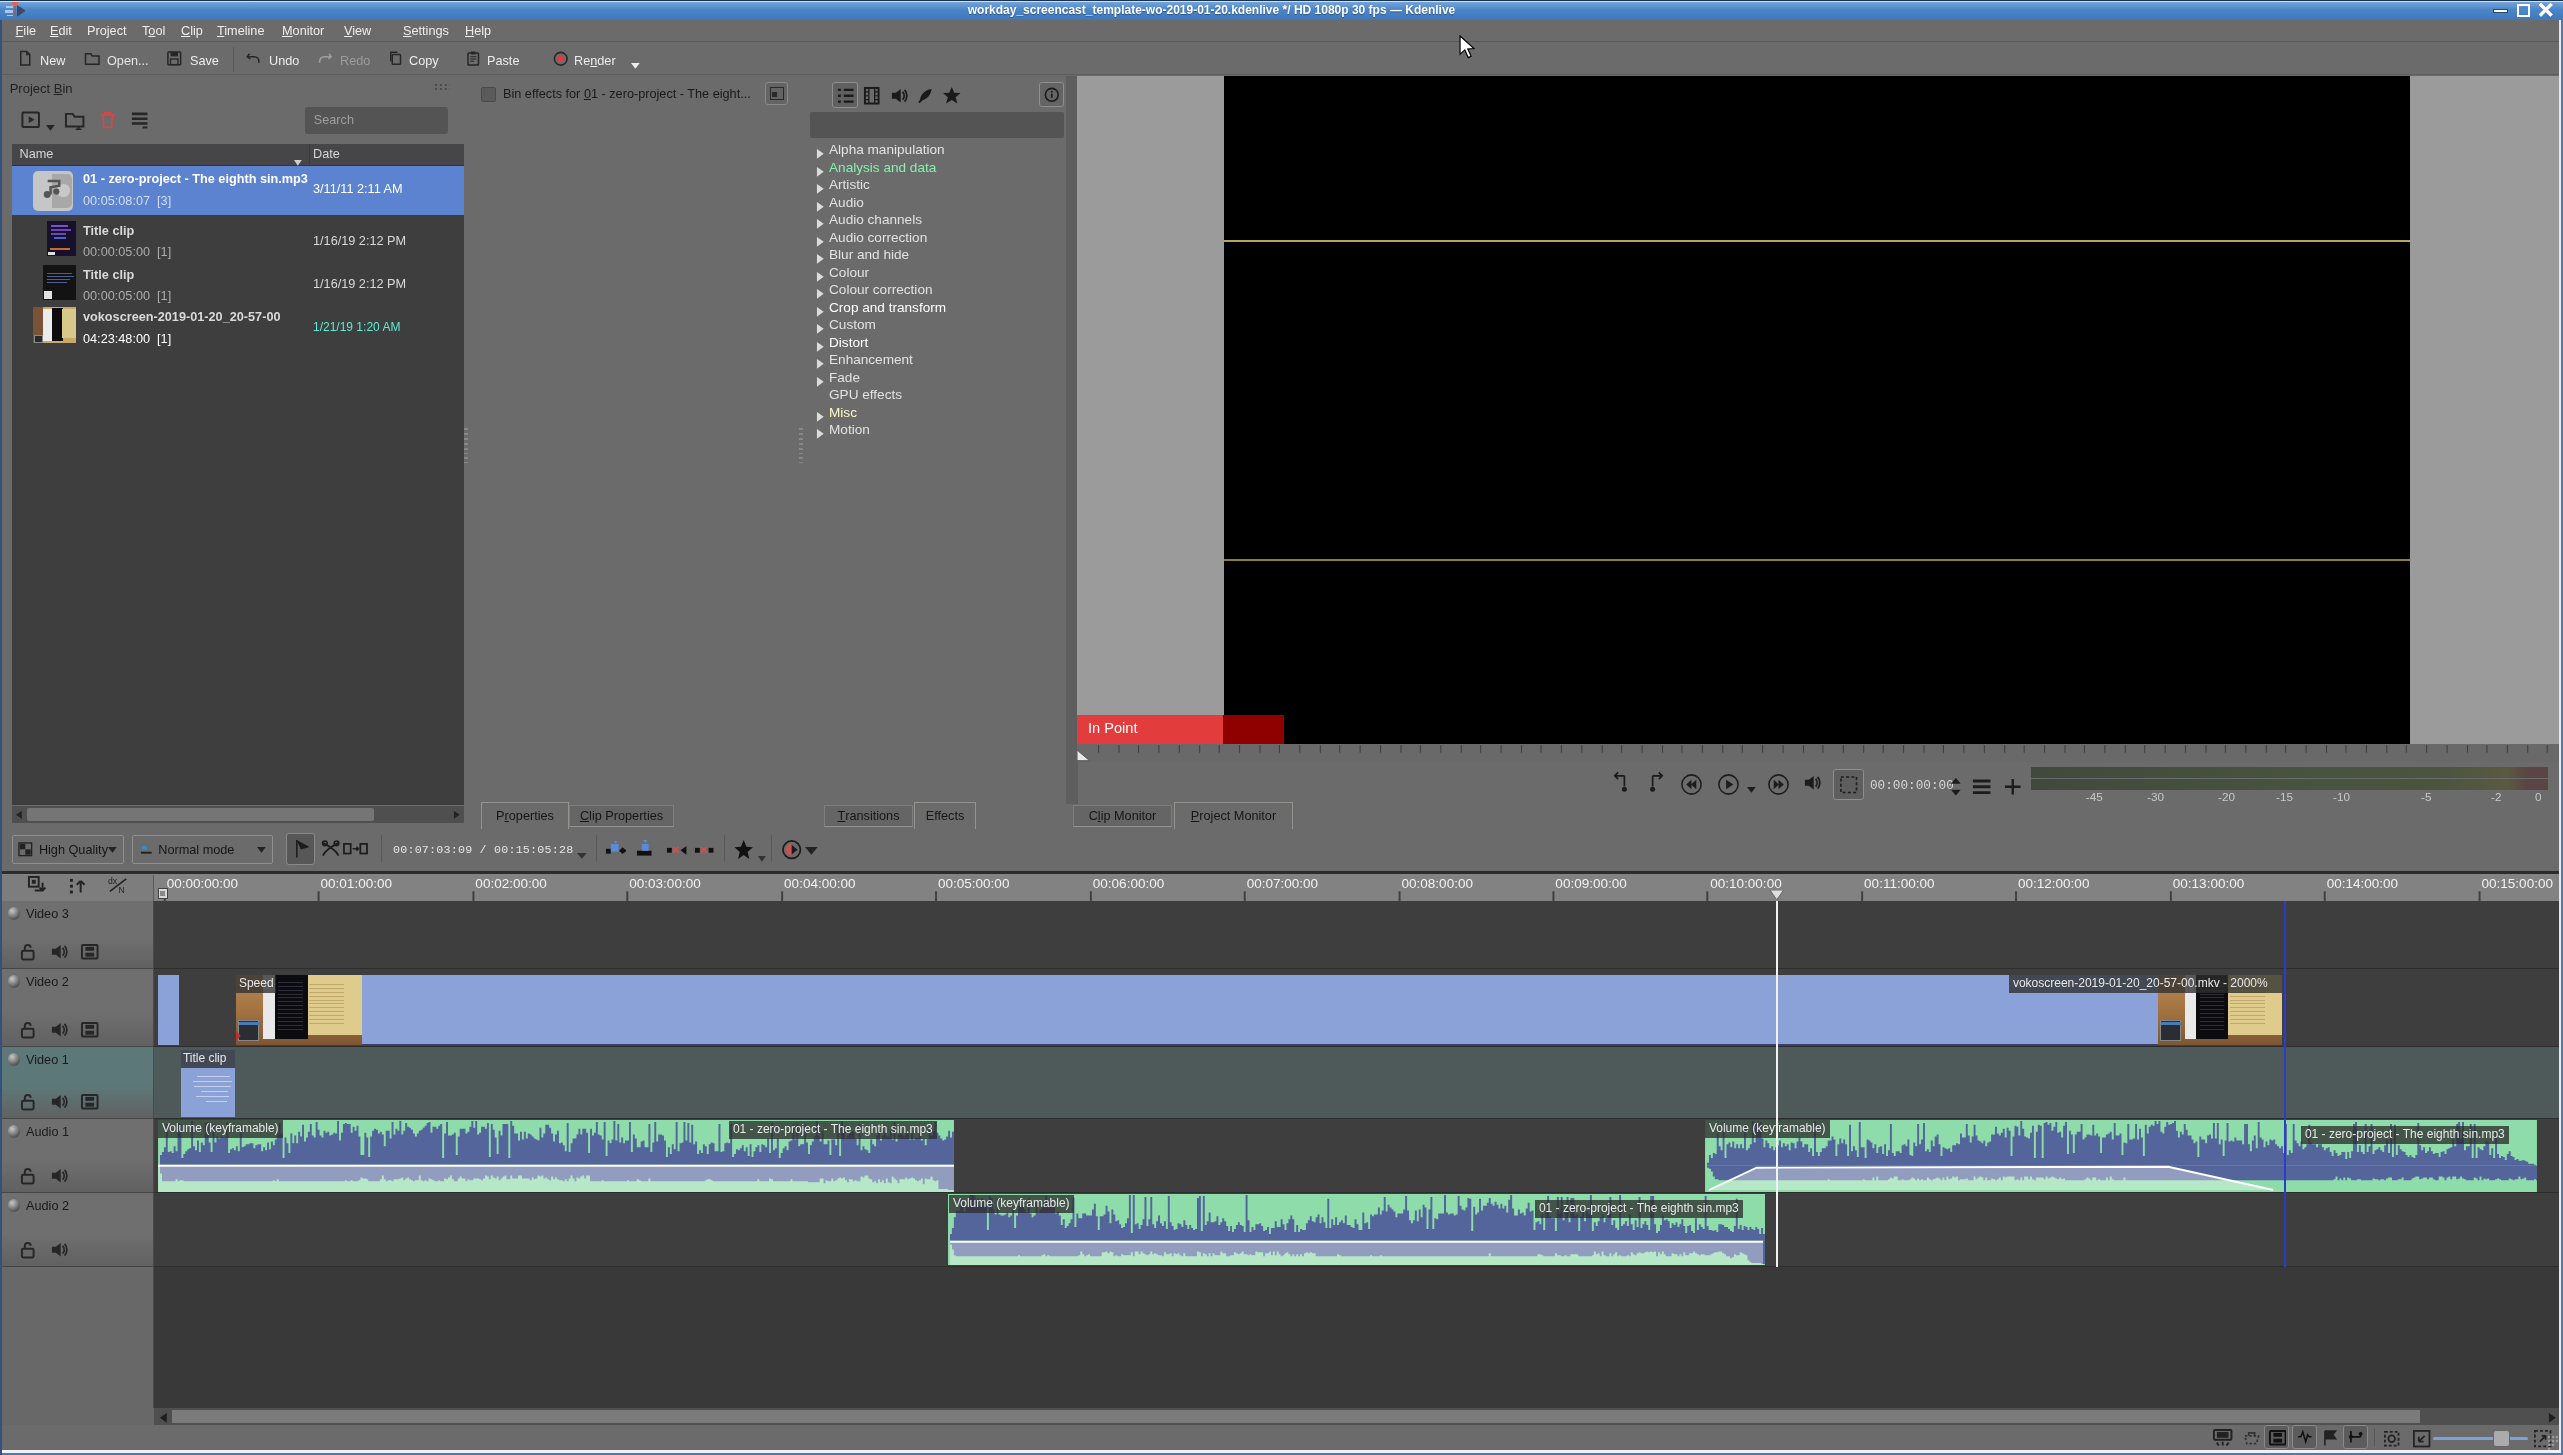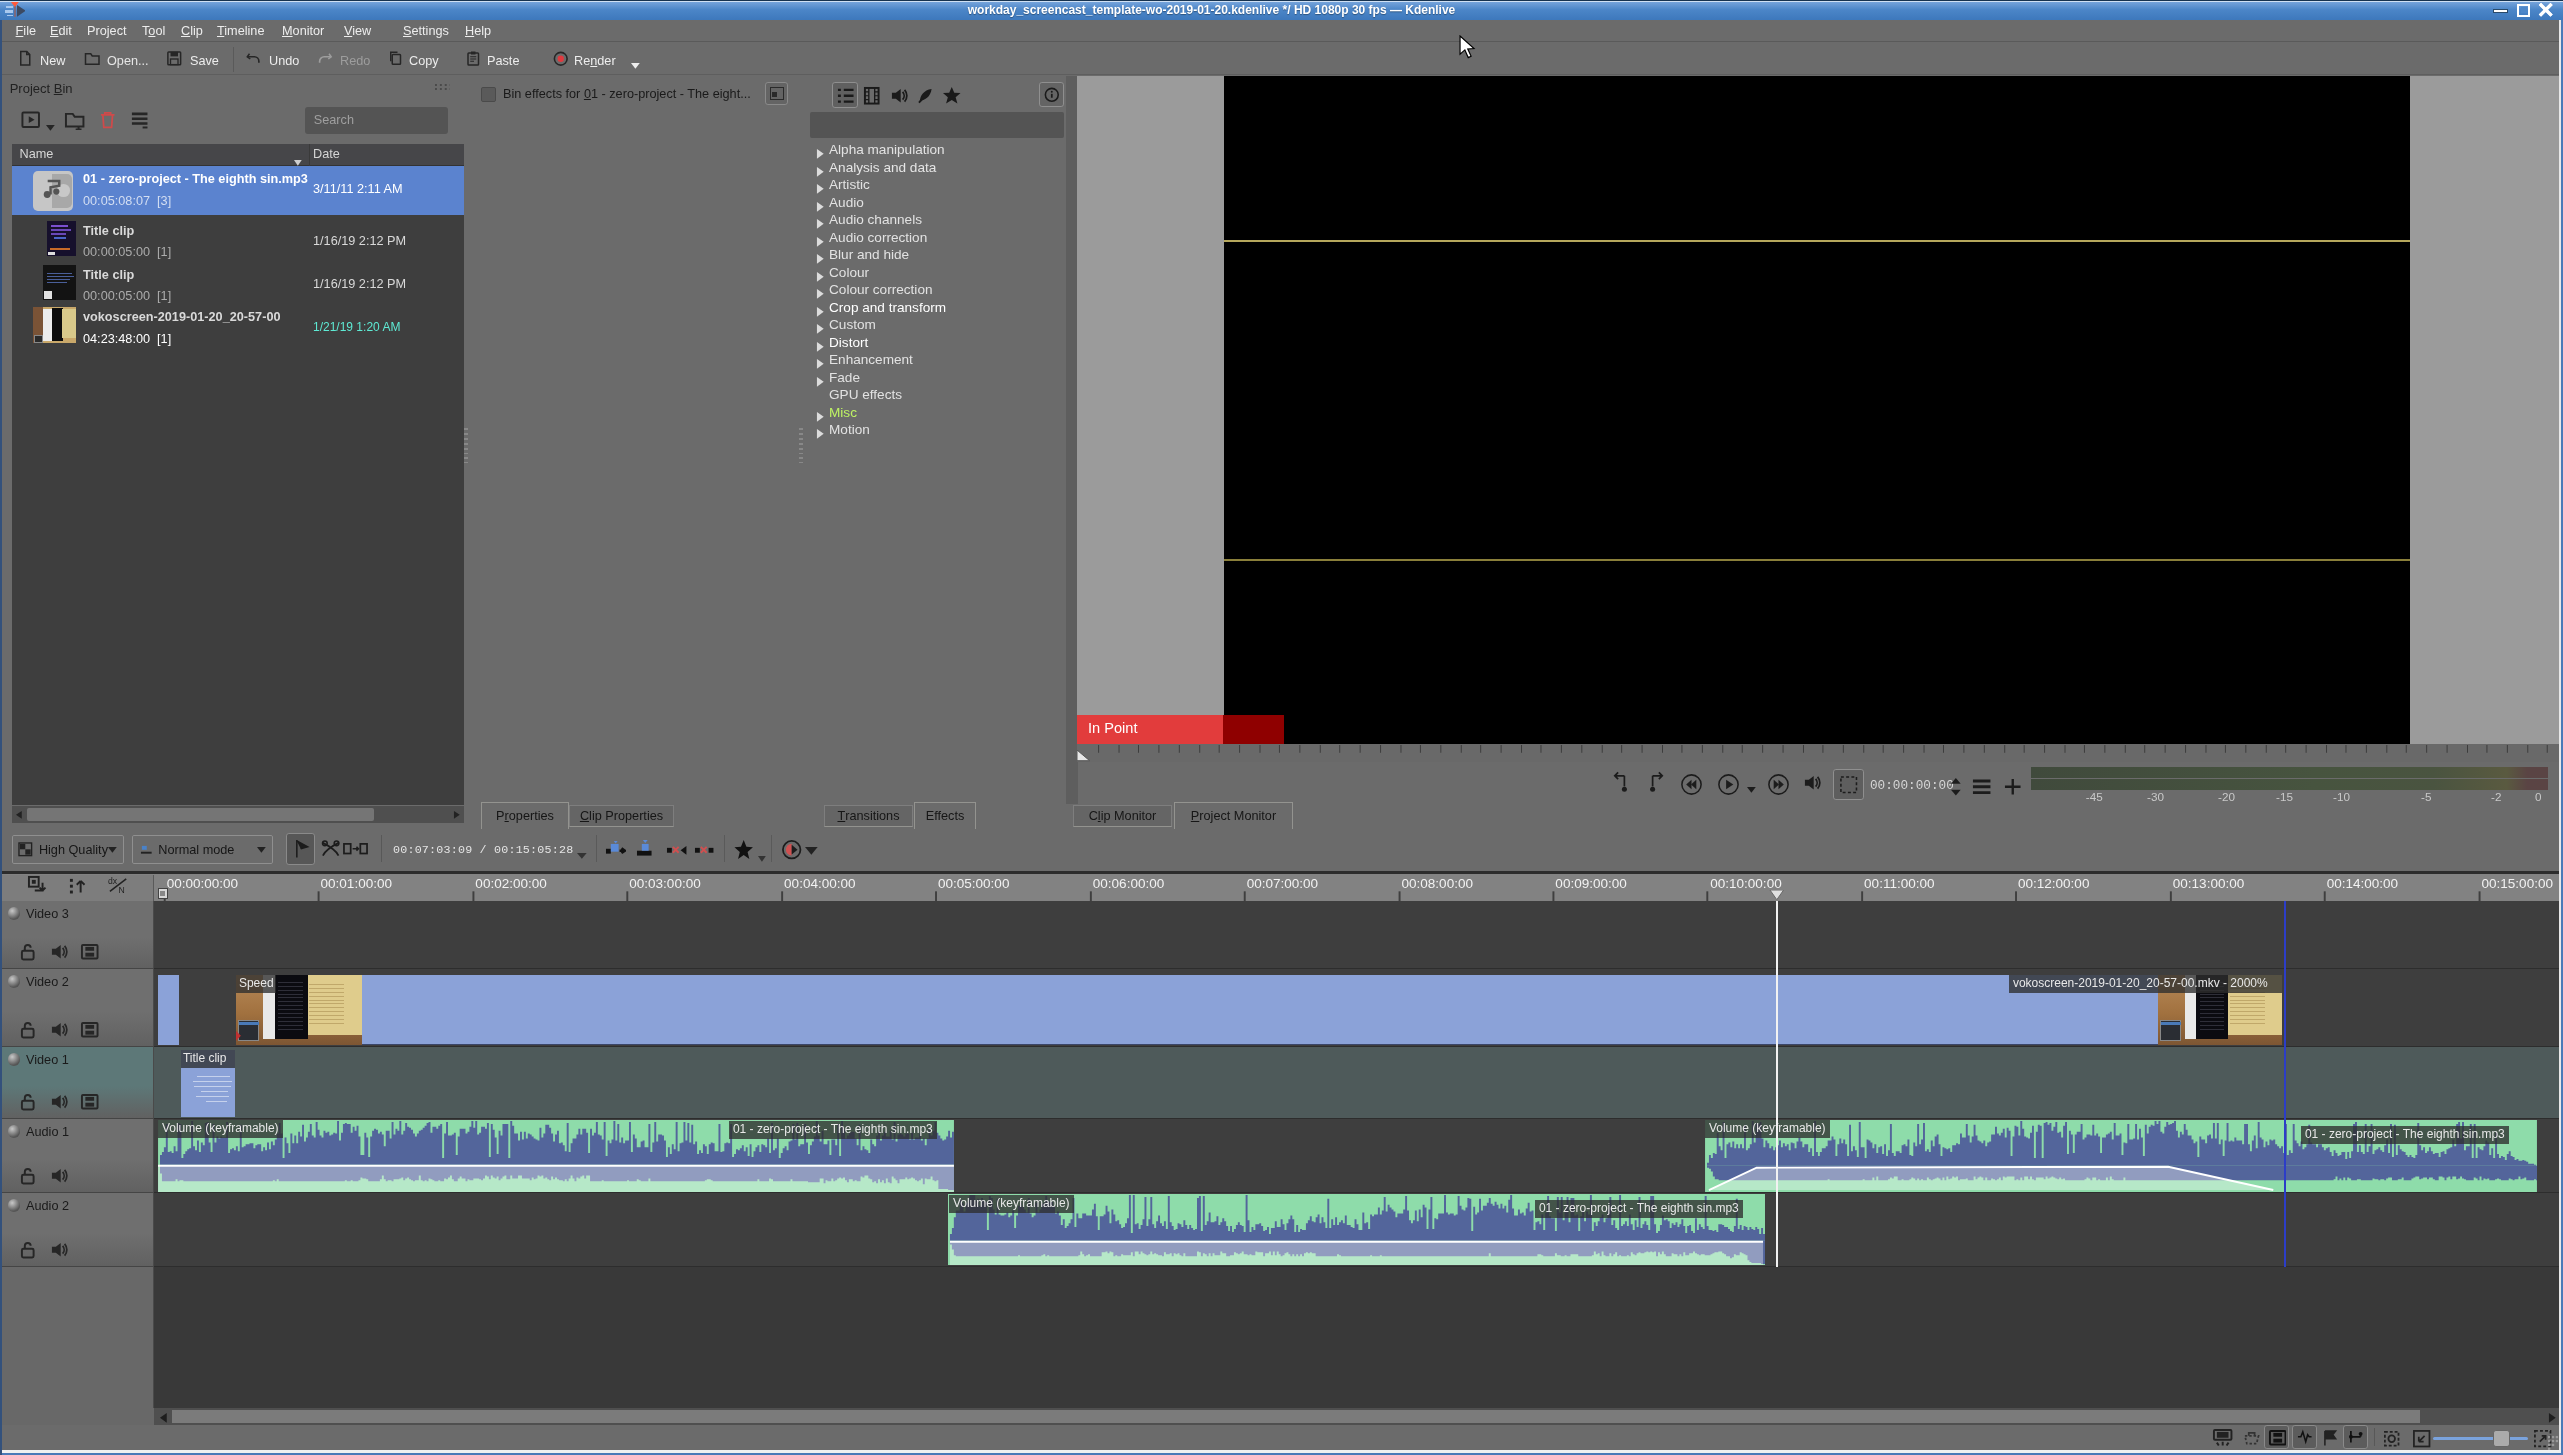--- a/index.html
+++ b/index.html
@@ -208,21 +208,21 @@
       <circle cx="8" cy="4.8" r="1" fill="#1a1a1a"></circle>
     </svg>
     <div class="abs" style="left:810px;top:112px;width:254px;height:26px;background:#545454;border-radius:1.9px"></div>
     <div class="abs" style="left:815px;top:145px"><svg width="9.7" height="9.7" style="" viewBox="0 0 10 10">
         <polygon points="2,0 9,5.0 2,10" fill="#dcdcdc"></polygon>
       </svg></div>
     <div class="abs" style="left:829px;top:142px;font-size:13.6px;color:#e2e2e2">Alpha manipulation</div>
     <div class="abs" style="left:815px;top:163px"><svg width="9.7" height="9.7" style="" viewBox="0 0 10 10">
         <polygon points="2,0 9,5.0 2,10" fill="#dcdcdc"></polygon>
       </svg></div>
-    <div class="abs" style="left:829px;top:160px;font-size:13.6px;color:#e5e5e5">Analysis and data</div>
+    <div class="abs" style="left:829px;top:160px;font-size:13.6px;color:#86efac">Analysis and data</div>
     <div class="abs" style="left:815px;top:180px"><svg width="9.7" height="9.7" style="" viewBox="0 0 10 10">
         <polygon points="2,0 9,5.0 2,10" fill="#dcdcdc"></polygon>
       </svg></div>
     <div class="abs" style="left:829px;top:177px;font-size:13.6px;color:#e2e2e2">Artistic</div>
     <div class="abs" style="left:815px;top:198px"><svg width="9.7" height="9.7" style="" viewBox="0 0 10 10">
         <polygon points="2,0 9,5.0 2,10" fill="#dcdcdc"></polygon>
       </svg></div>
     <div class="abs" style="left:829px;top:195px;font-size:13.6px;color:#e2e2e2">Audio</div>
     <div class="abs" style="left:815px;top:215px"><svg width="9.7" height="9.7" style="" viewBox="0 0 10 10">
         <polygon points="2,0 9,5.0 2,10" fill="#dcdcdc"></polygon>
@@ -261,21 +261,21 @@
       </svg></div>
     <div class="abs" style="left:829px;top:352px;font-size:13.6px;color:#e2e2e2">Enhancement</div>
     <div class="abs" style="left:815px;top:373px"><svg width="9.7" height="9.7" style="" viewBox="0 0 10 10">
         <polygon points="2,0 9,5.0 2,10" fill="#dcdcdc"></polygon>
       </svg></div>
     <div class="abs" style="left:829px;top:370px;font-size:13.6px;color:#e2e2e2">Fade</div>
     <div class="abs" style="left:829px;top:387px;font-size:13.6px;color:#e2e2e2">GPU effects</div>
     <div class="abs" style="left:815px;top:408px"><svg width="9.7" height="9.7" style="" viewBox="0 0 10 10">
         <polygon points="2,0 9,5.0 2,10" fill="#dcdcdc"></polygon>
       </svg></div>
-    <div class="abs" style="left:829px;top:405px;font-size:13.6px;color:#bef264">Misc</div>
+    <div class="abs" style="left:829px;top:405px;font-size:13.6px;color:#fef9c3">Misc</div>
     <div class="abs" style="left:815px;top:425px"><svg width="9.7" height="9.7" style="" viewBox="0 0 10 10">
         <polygon points="2,0 9,5.0 2,10" fill="#dcdcdc"></polygon>
       </svg></div>
     <div class="abs" style="left:829px;top:422px;font-size:13.6px;color:#e2e2e2">Motion</div>
     <div class="abs" style="left:1066px;top:76px;width:11.7px;height:728px;background:#5e5e5e"></div>
     <div class="abs" style="left:1077px;top:76px;width:1482px;height:669px;background:#9b9b9b"></div>
     <div class="abs" style="left:1224px;top:76px;width:1186px;height:669px;background:#000"></div>
     <div class="abs" style="left:1224px;top:240px;width:1186px;height:1.5px;background:#b5a75c"></div>
     <div class="abs" style="left:1224px;top:559px;width:1186px;height:1.5px;background:#8a7f3a"></div>
     <div class="abs" style="left:1077px;top:715px;width:146px;height:29px;background:#e23c3c"></div>

